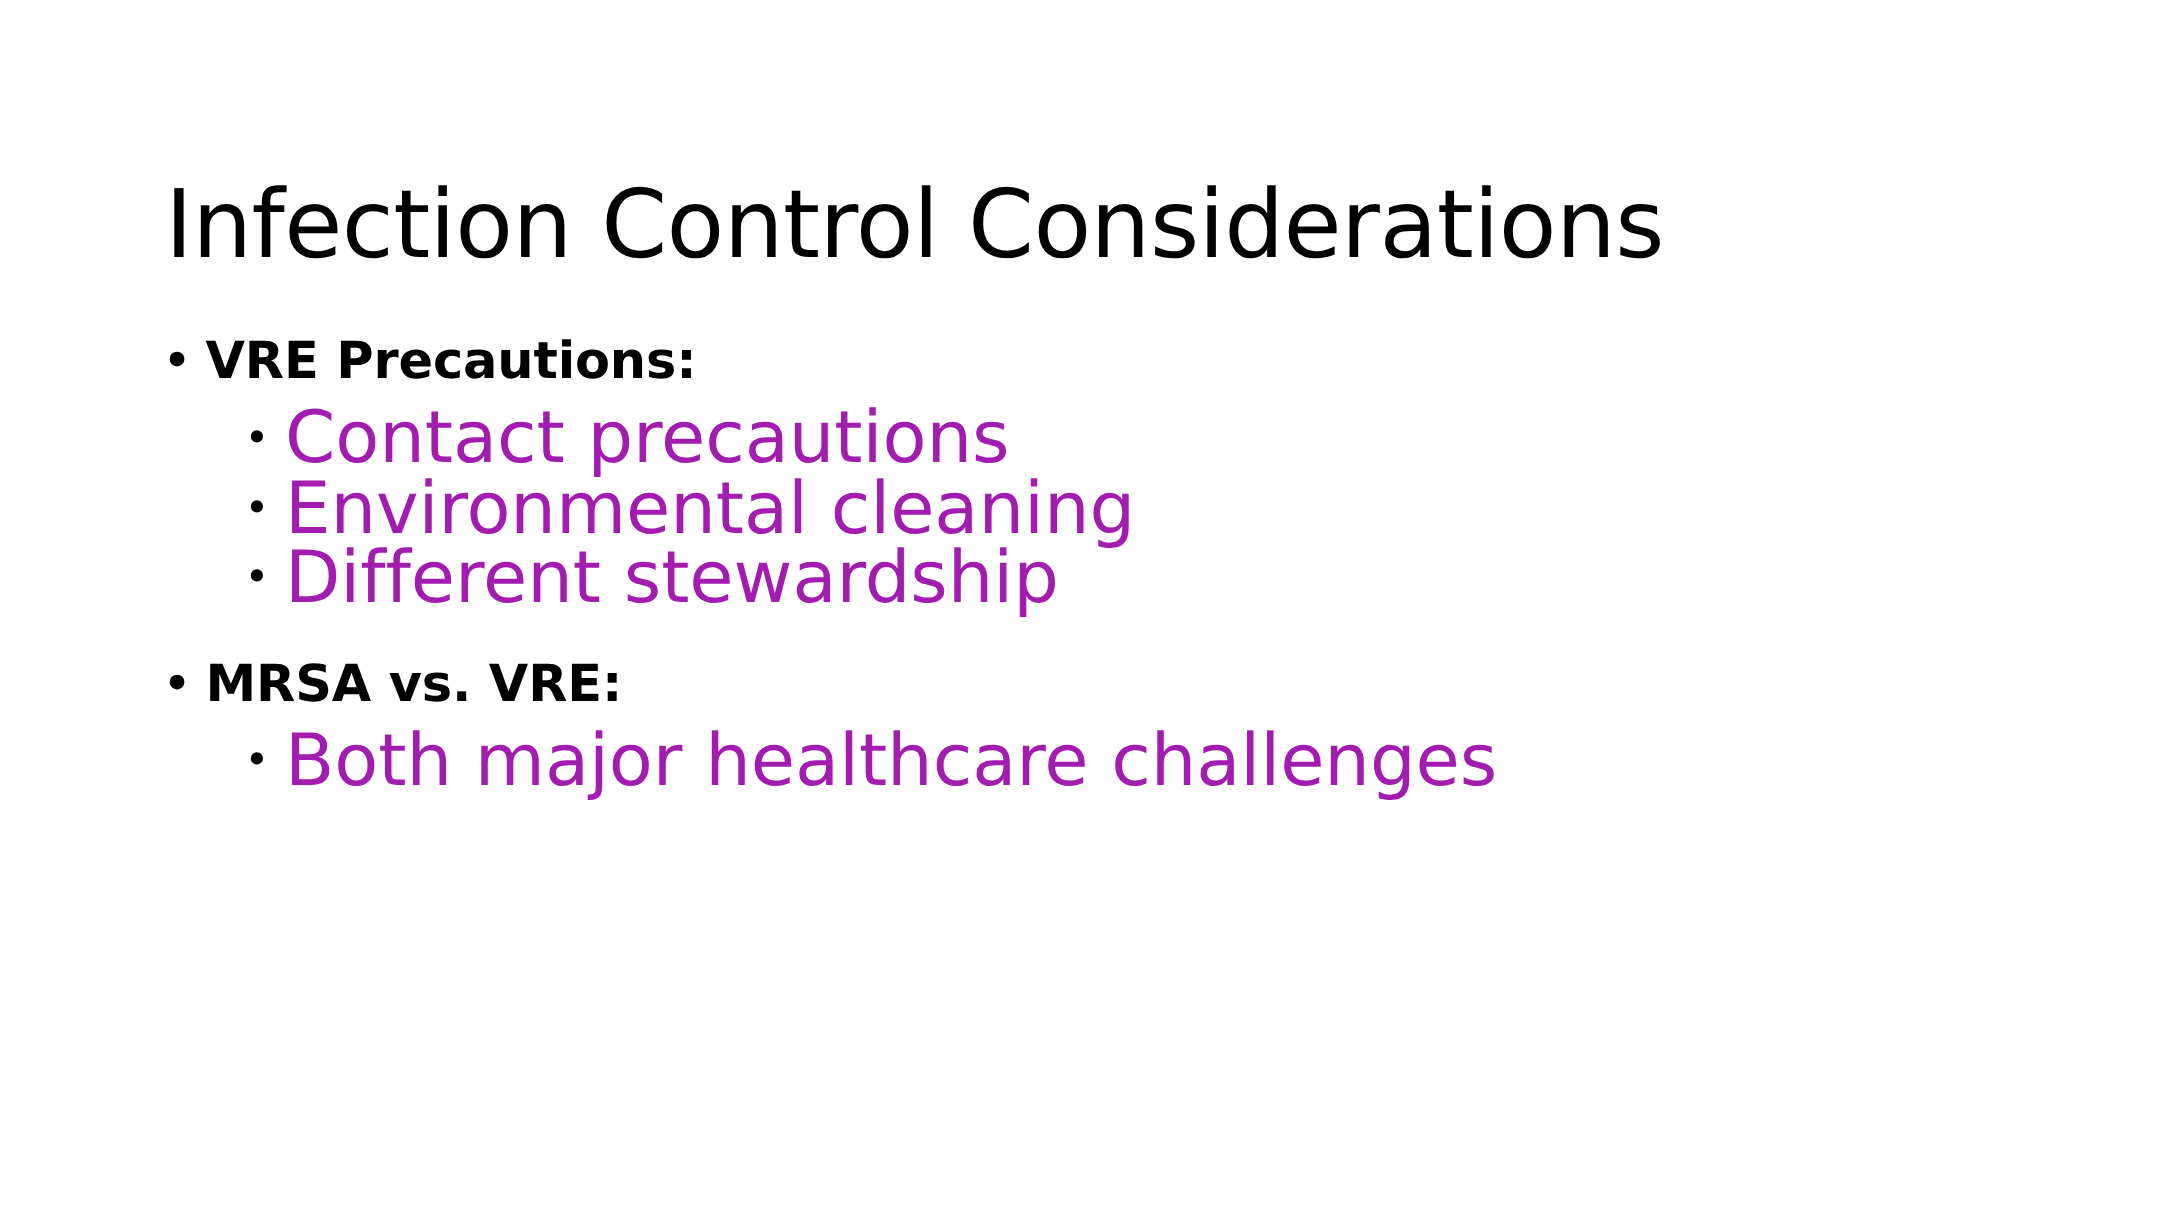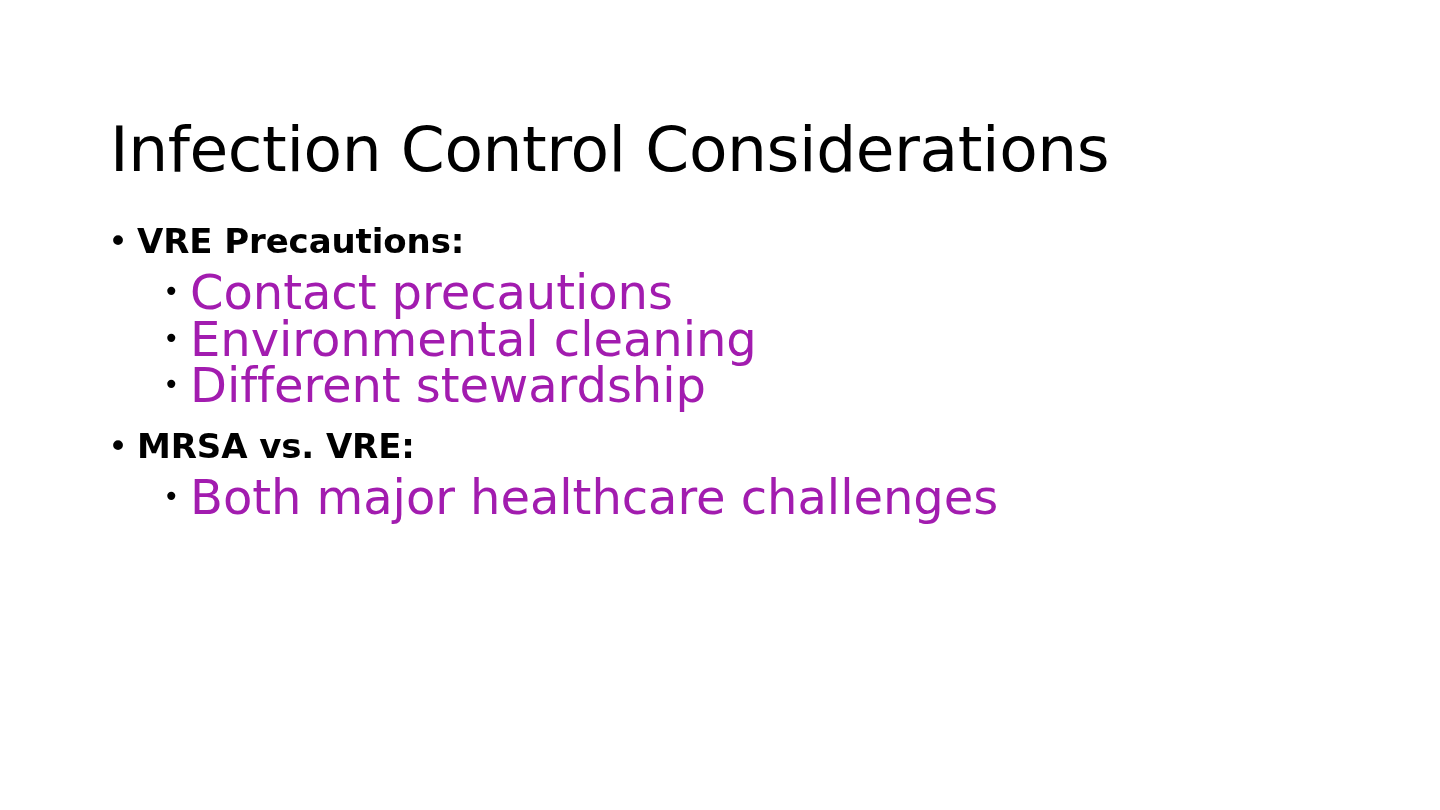--- a/index.html
+++ b/index.html
@@ -107,21 +107,21 @@
     left: 55px;
     top: 0;
     font-size: 28px;
     line-height: 46.5px;
     font-weight: 400;
     color: #000000;
   }
 
   
   li.group-gap {
-    margin-top: 10px;
+    margin-top: 20px;
   }
   ul.sublist {
     margin-top: 1px;
   }
 </style>
 </head>
 <body>
 
 <div class="slide">
 

